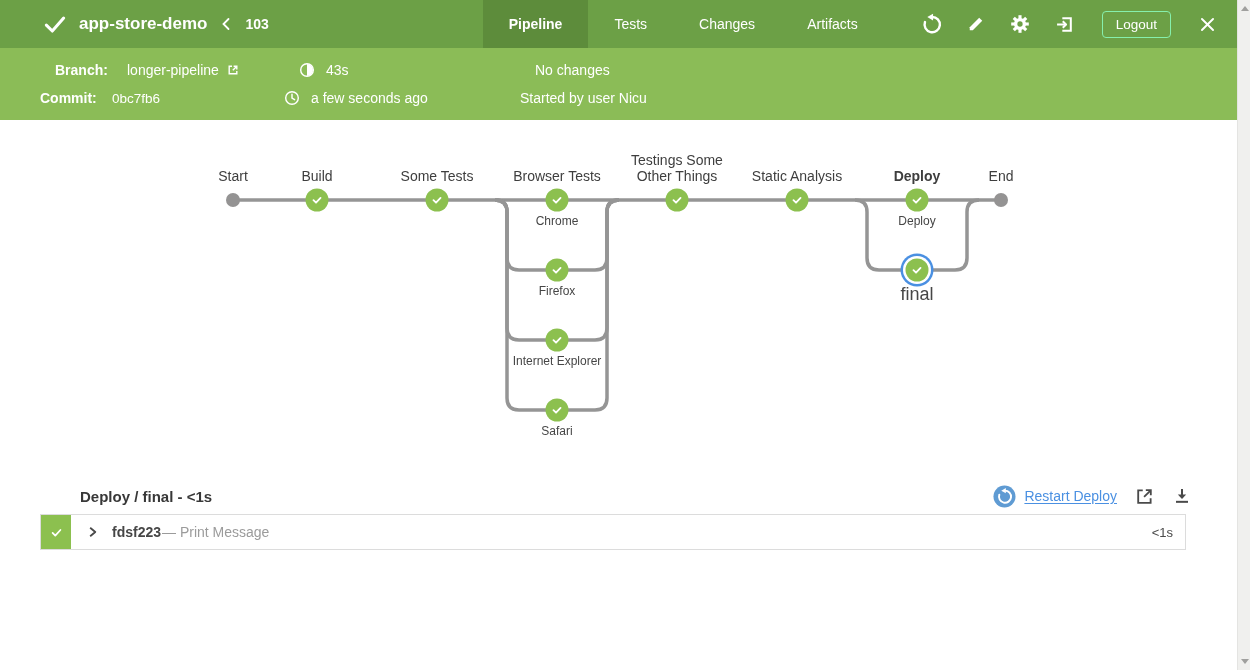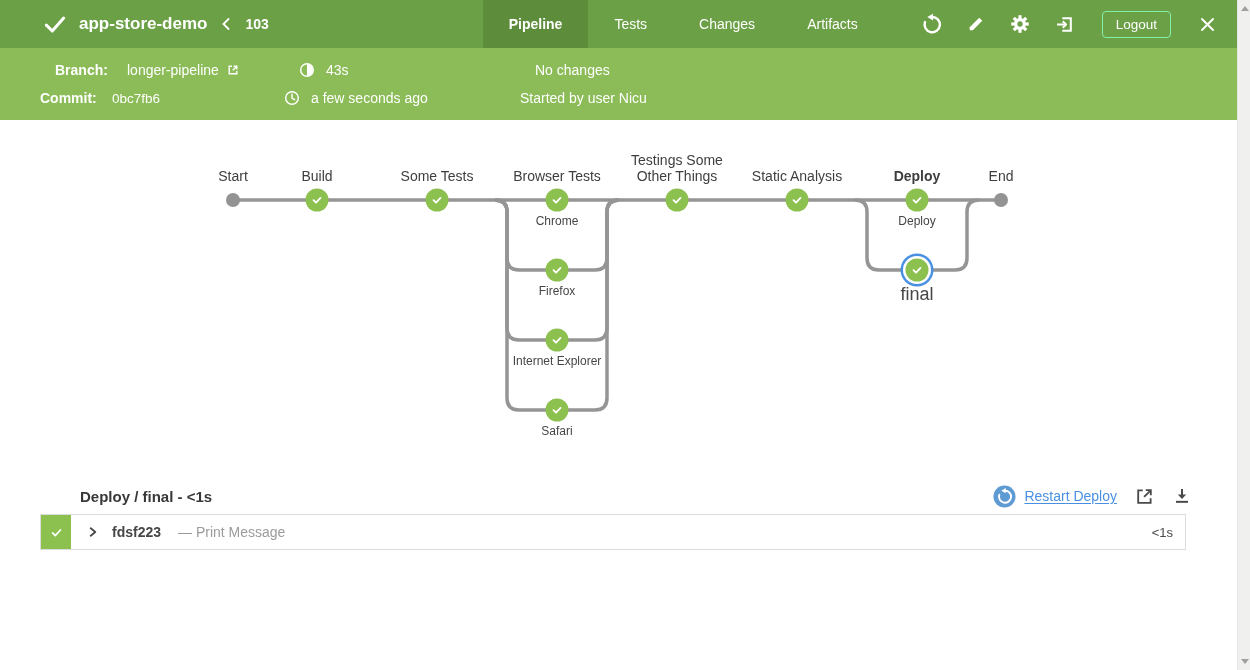--- a/index.html
+++ b/index.html
@@ -94,21 +94,21 @@
     position: absolute; left: 40px; top: 514px; width: 1146px; height: 36px;
     background: #fff; border: 1px solid #dcdcdc;
     display: flex; align-items: center; cursor: pointer;
   }
   .status-block {
     width: 30px; height: 34px; background: #8cc04f; flex: none;
     display: flex; align-items: center; justify-content: center;
   }
   .expand-chevron { margin-left: 15px; display: flex; align-items: center; }
   .step-id { margin-left: 13px; font-size: 14px; font-weight: bold; color: #464646; }
-  .step-desc { margin-left: 17px; font-size: 14px; color: #9b9b9b; }
+  .step-desc { margin-left: 1px; font-size: 14px; color: #9b9b9b; }
   .step-duration { margin-left: auto; margin-right: 12px; font-size: 13px; color: #4a4a4a; }
 
   
   .scrollbar {
     position: absolute; right: 0; top: 0; width: 13px; height: 670px;
     background: #f0f0ee; border-left: 1px solid #e4e4e2;
   }
   .sb-arrow-up, .sb-arrow-down { position: absolute; left: 3px; width: 0; height: 0; }
   .sb-arrow-up { top: 6px; border-left: 4px solid transparent; border-right: 4px solid transparent; border-bottom: 5px solid #a0a09e; }
   .sb-arrow-down { bottom: 6px; border-left: 4px solid transparent; border-right: 4px solid transparent; border-top: 5px solid #a0a09e; }

